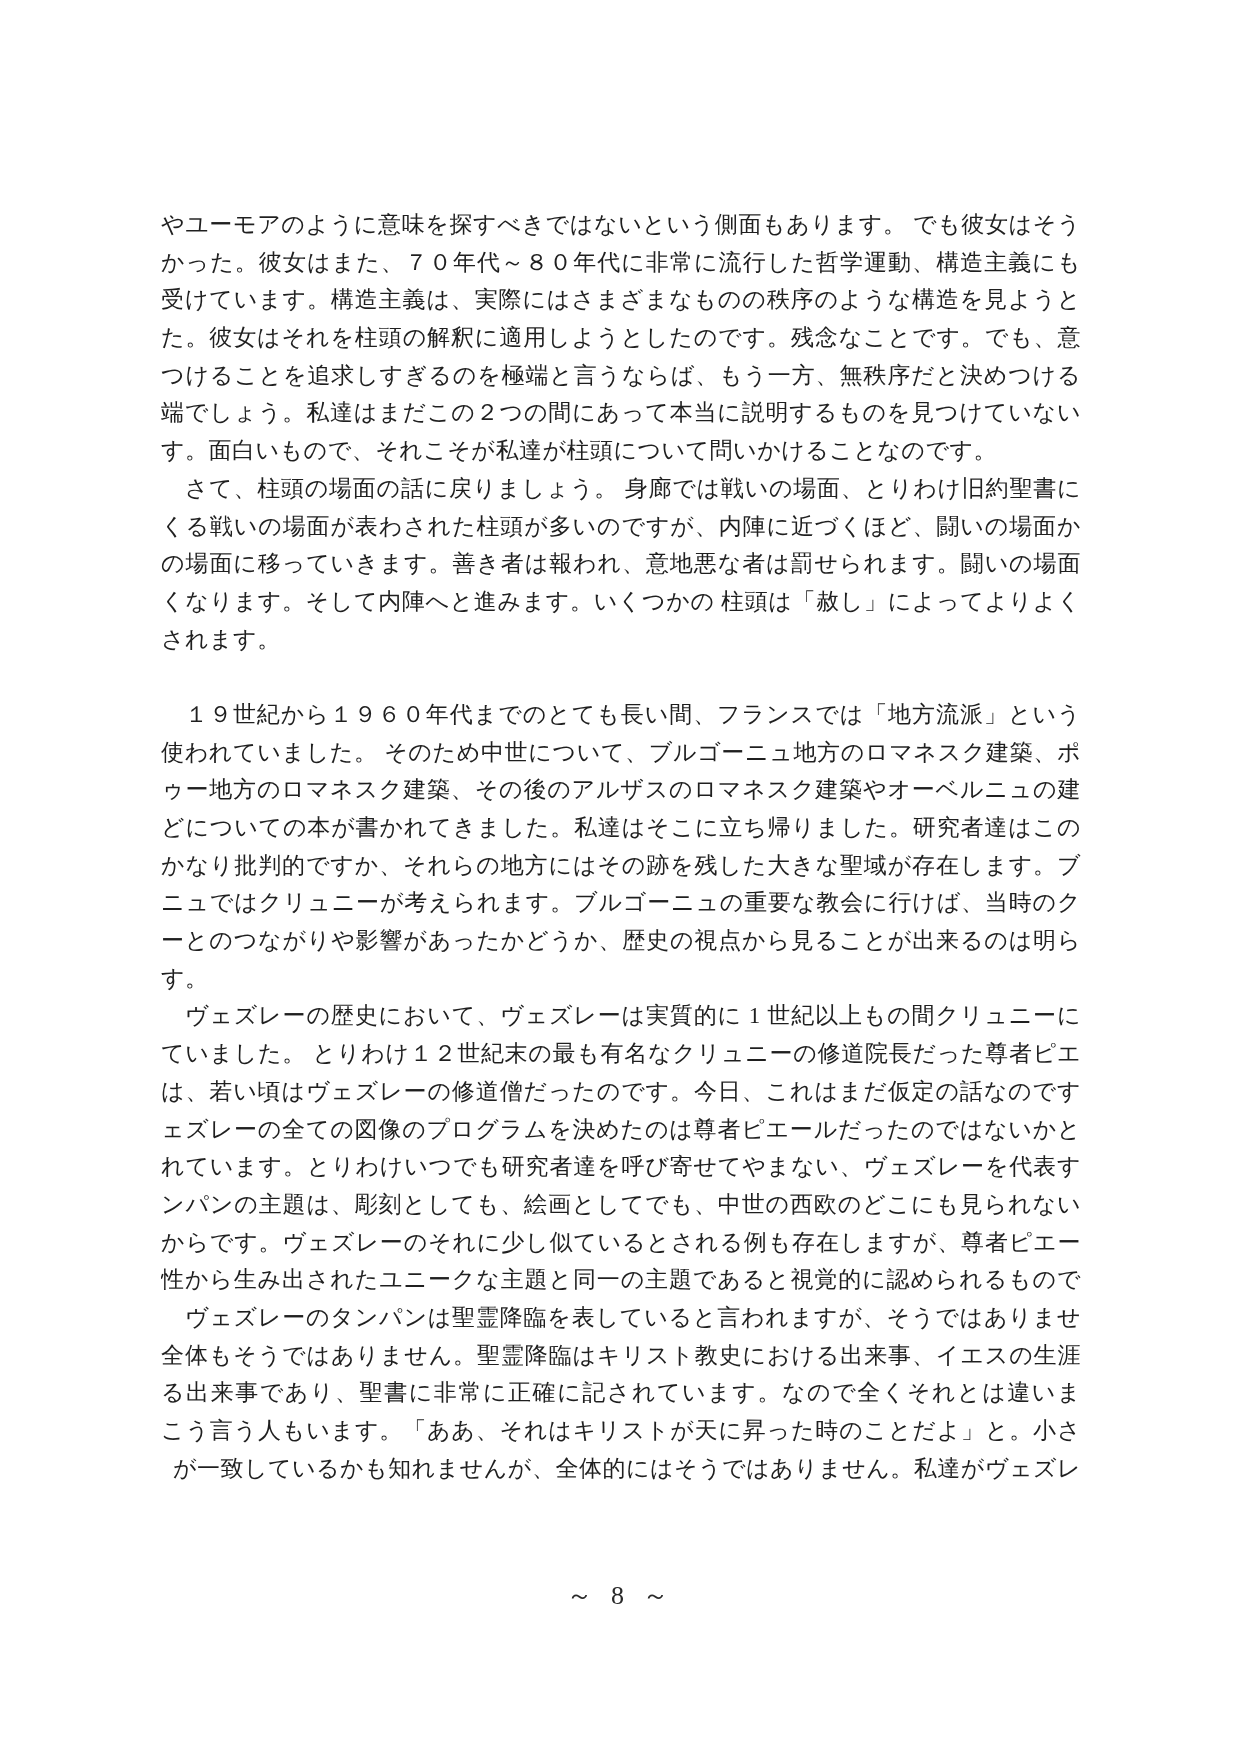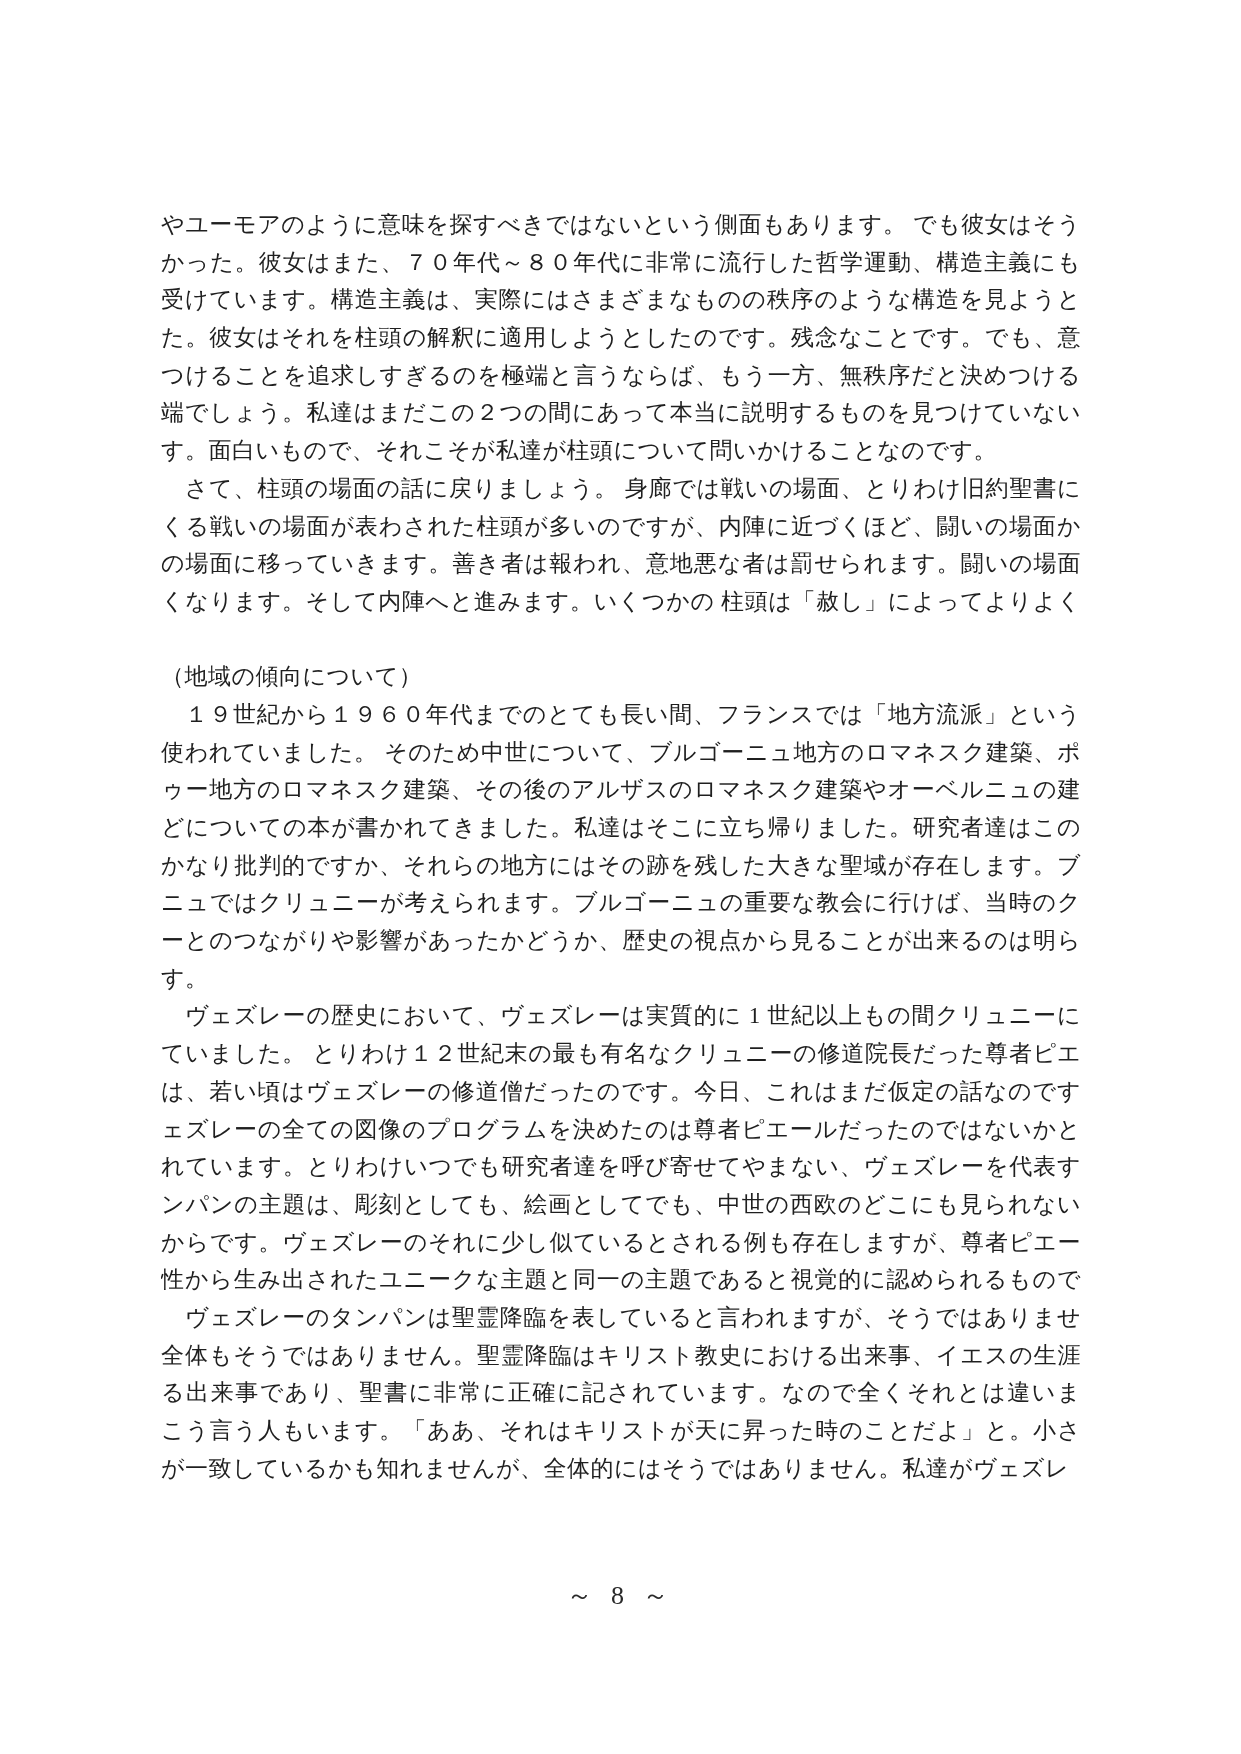--- a/index.html
+++ b/index.html
@@ -26,21 +26,21 @@
     font-size: 23px;
     line-height: 37.7px;
     height: 37.7px;
     letter-spacing: 0.5px;
     text-align: justify;
     text-align-last: justify;
     white-space: pre-wrap;
     overflow: hidden;
   }
   .line.last {
-    text-align: left;
+    text-align: right;
     text-align-last: left;
     font-family: Liberation Serif, serif;
   }
   .line.heading {
     text-align: left;
     text-align-last: left;
   }
   .spacer {
     height: 37.7px;
   }
@@ -64,22 +64,22 @@
       <div class="line">かった。彼女はまた、７０年代～８０年代に非常に流行した哲学運動、構造主義にも影響を</div>
       <div class="line">受けています。構造主義は、実際にはさまざまなものの秩序のような構造を見ようとしまし</div>
       <div class="line">た。彼女はそれを柱頭の解釈に適用しようとしたのです。残念なことです。でも、意味を見</div>
       <div class="line">つけることを追求しすぎるのを極端と言うならば、もう一方、無秩序だと決めつけるのも極</div>
       <div class="line">端でしょう。私達はまだこの２つの間にあって本当に説明するものを見つけていないので</div>
       <div class="line last">す。面白いもので、それこそが私達が柱頭について問いかけることなのです。</div>
       <div class="line">　さて、柱頭の場面の話に戻りましょう。 身廊では戦いの場面、とりわけ旧約聖書に出て</div>
       <div class="line">くる戦いの場面が表わされた柱頭が多いのですが、内陣に近づくほど、闘いの場面から審判</div>
       <div class="line">の場面に移っていきます。善き者は報われ、意地悪な者は罰せられます。闘いの場面は少な</div>
       <div class="line">くなります。そして内陣へと進みます。いくつかの 柱頭は「赦し」によってよりよく説明</div>
+      <div class="line last">されます。</div>
       <div class="spacer"></div>
-      <div class="line heading">（地域の傾向について）</div>
       <div class="line">　１９世紀から１９６０年代までのとても長い間、フランスでは「地方流派」という言葉が</div>
       <div class="line">使われていました。 そのため中世について、ブルゴーニュ地方のロマネスク建築、ポワト</div>
       <div class="line">ゥー地方のロマネスク建築、その後のアルザスのロマネスク建築やオーベルニュの建築な</div>
       <div class="line">どについての本が書かれてきました。私達はそこに立ち帰りました。研究者達はこの分布に</div>
       <div class="line">かなり批判的ですか、それらの地方にはその跡を残した大きな聖域が存在します。ブルゴー</div>
       <div class="line">ニュではクリュニーが考えられます。ブルゴーニュの重要な教会に行けば、当時のクリュニ</div>
       <div class="line">ーとのつながりや影響があったかどうか、歴史の視点から見ることが出来るのは明らかで</div>
       <div class="line last">す。</div>
       <div class="line">　ヴェズレーの歴史において、ヴェズレーは実質的に 1 世紀以上もの間クリュニーに属し</div>
       <div class="line">ていました。 とりわけ１２世紀末の最も有名なクリュニーの修道院長だった尊者ピエール</div>

